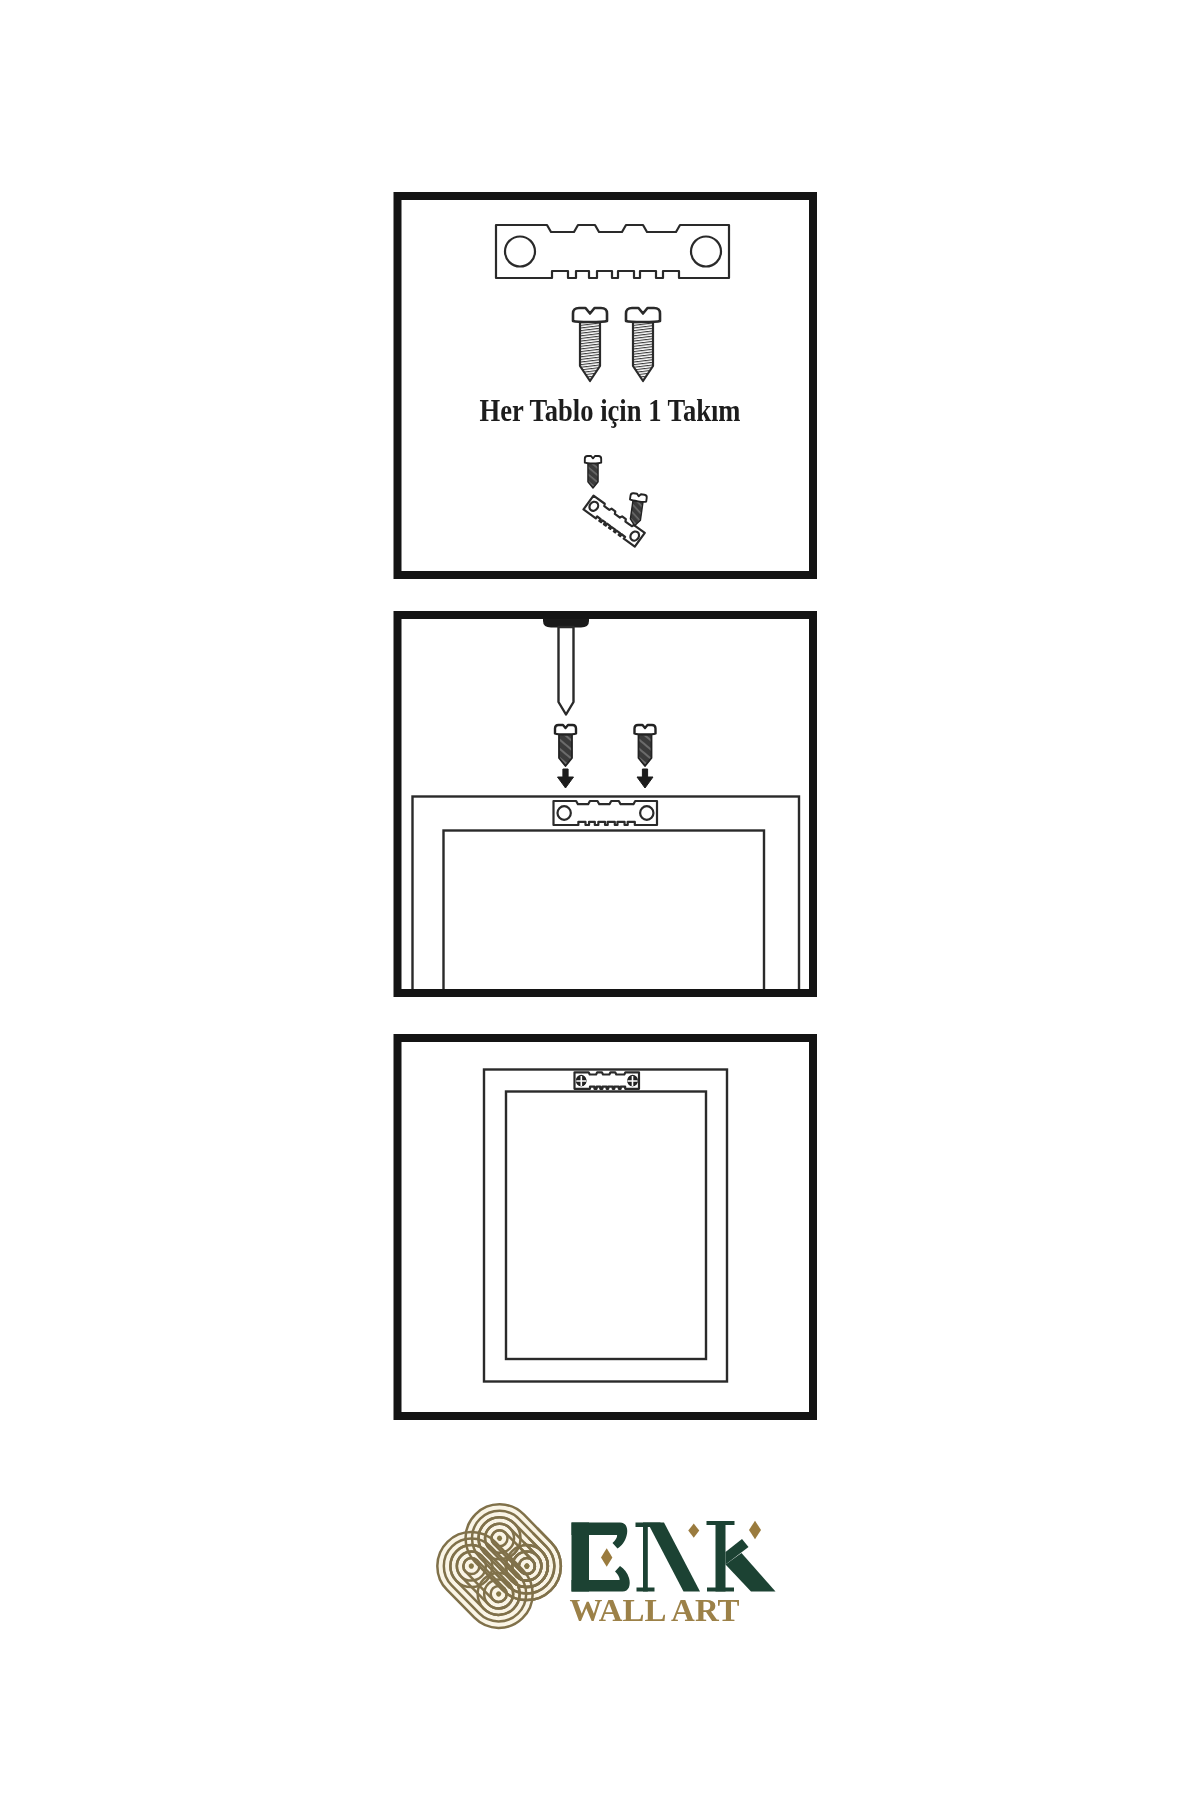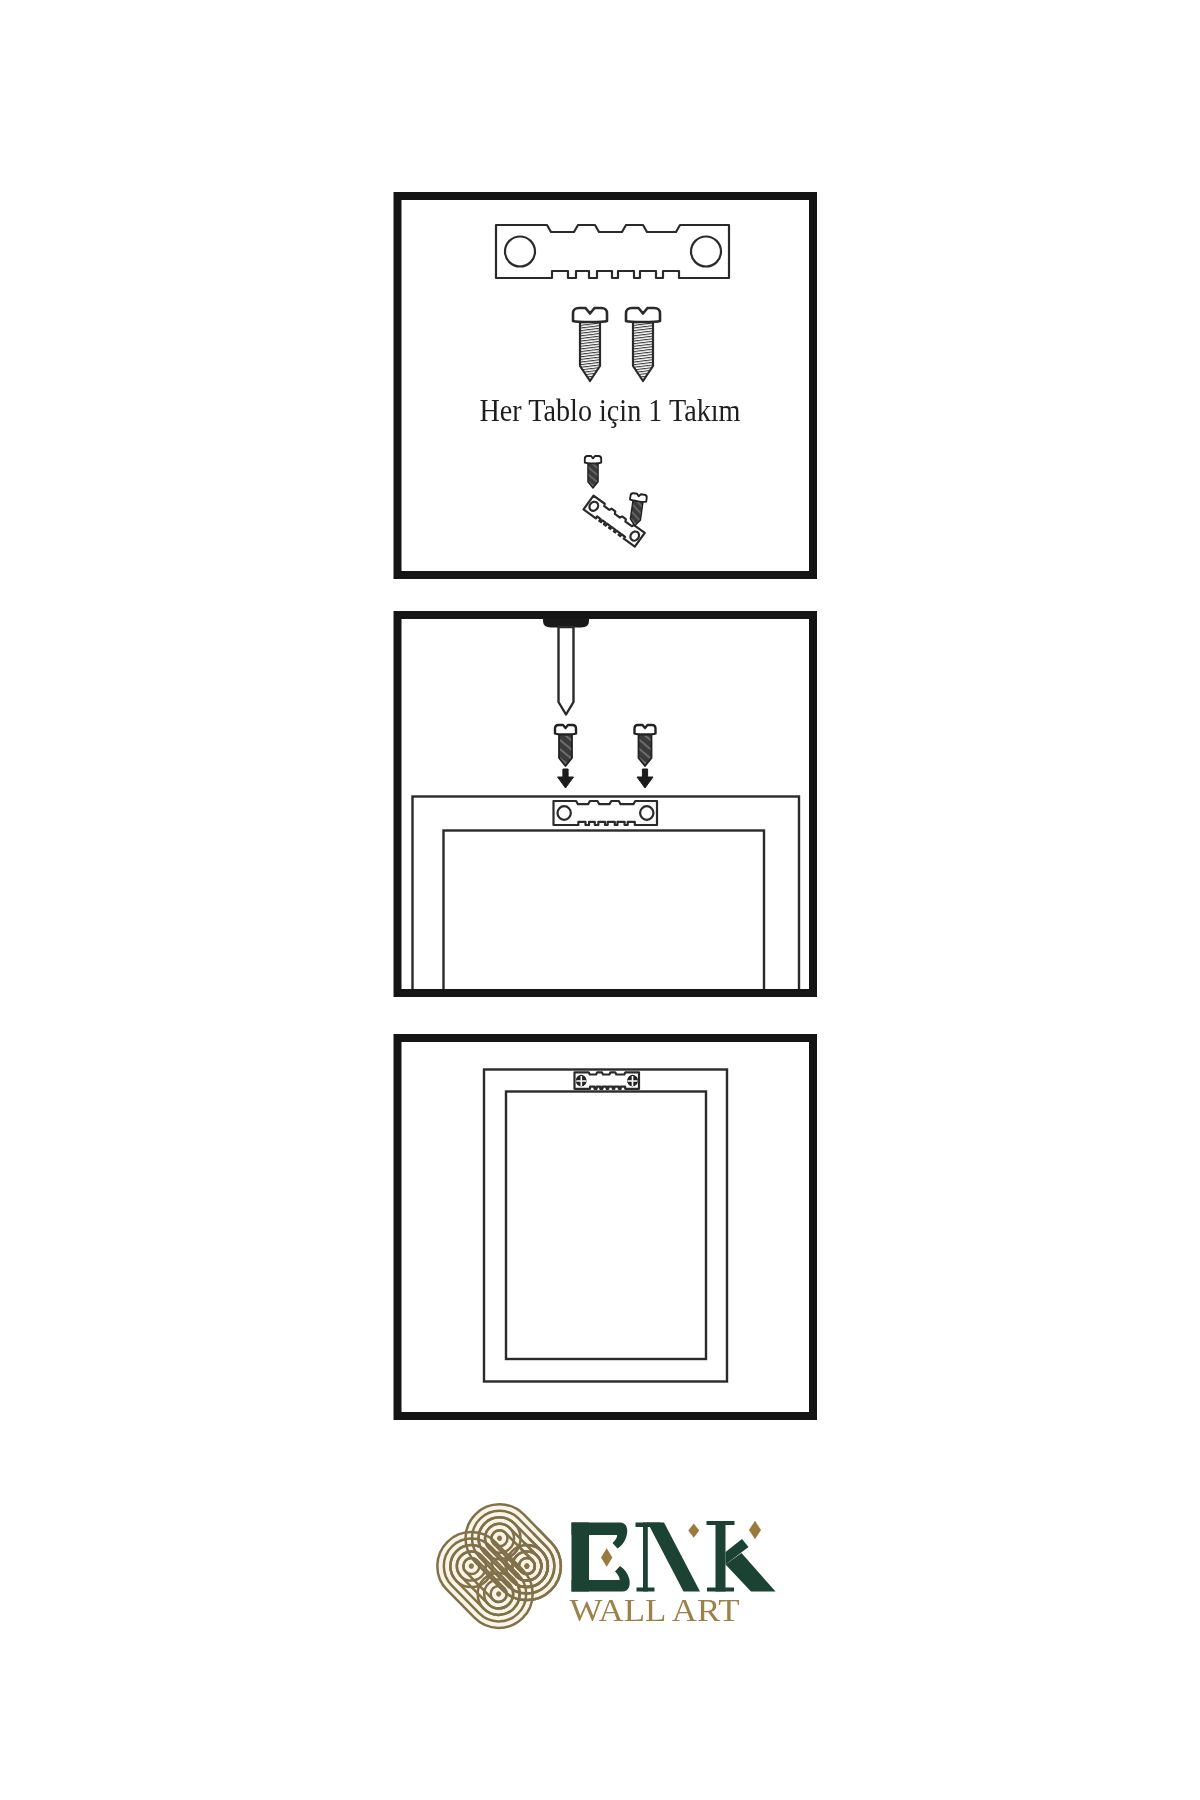--- a/index.html
+++ b/index.html
@@ -1,16 +1,16 @@
 <!DOCTYPE html>
 <html><head>
 <meta charset="utf-8">
 <style>
   html,body{margin:0;padding:0;background:#ffffff;}
-  #page{position:relative;width:1092px;height:1800px;background:#ffffff;overflow:hidden;}
+  #page{position:relative;width:1092px;height:1800px;background:#ffffff;overflow:hidden;font-weight:bold;}
   svg{display:block;}
 </style>
 </head>
 <body>
 <div id="page">
 <svg width="1200" height="1800" viewBox="0 0 1200 1800">
 <defs>
 
   <pattern id="thread" width="8" height="2.6" patternUnits="userSpaceOnUse" patternTransform="rotate(-7)">
     <rect width="8" height="2.6" fill="#ffffff"></rect>

